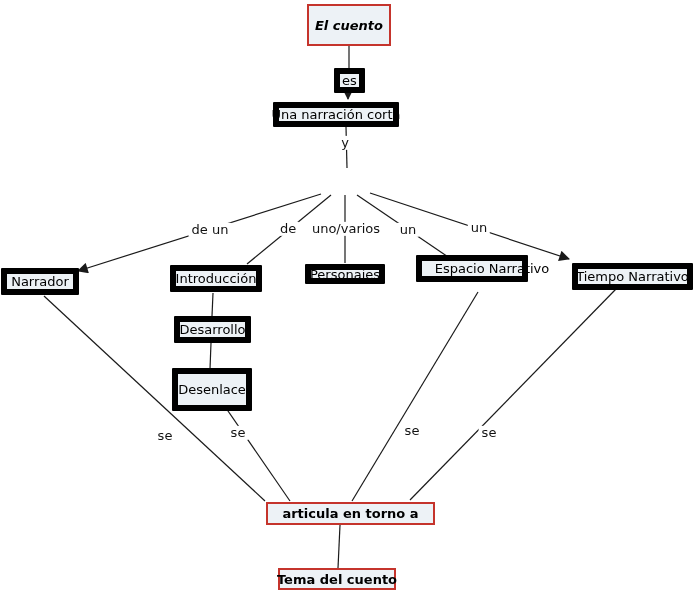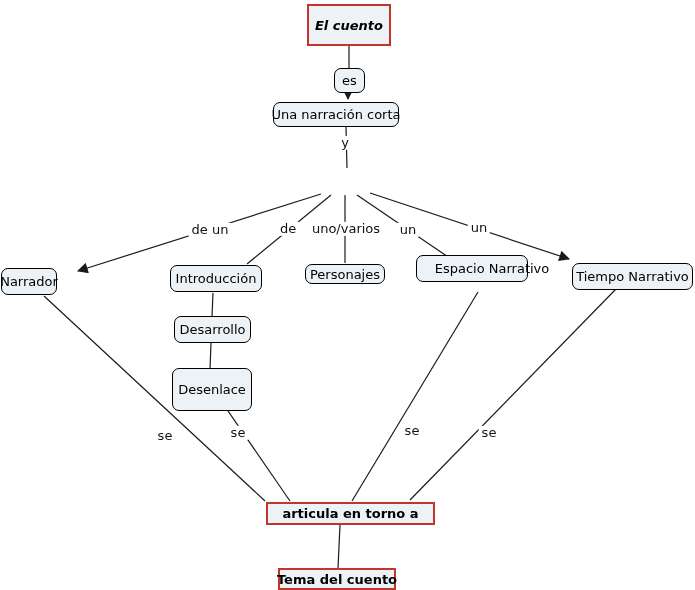--- a/index.html
+++ b/index.html
@@ -19,22 +19,22 @@
     position: absolute;
     left: 0;
     top: 0;
     width: 695px;
     height: 590px;
   }
   .node {
     position: absolute;
     box-sizing: border-box;
     background: #edf2f6;
-    border: 1px solid #000000;
-    border-radius: 7px;
+    border: 6px solid #000000;
+    border-radius: 1px;
     display: flex;
     align-items: center;
     justify-content: center;
     font-size: 13px;
     color: #000000;
     white-space: nowrap;
     line-height: 1;
   }
   .node.highlight {
     border: 2px solid #c5342c;
@@ -82,21 +82,21 @@
     </g>
   </svg>
 
   <div class="node highlight" style="left:307px; top:4px;   width:84px;  height:42px;font-style:italic;">El cuento</div>
 
   <div class="node" style="left:334px; top:68px;  width:31px;  height:25px;">es</div>
 
   <div class="node" style="left:273px; top:102px; width:126px; height:25px;">Una narración corta</div>
 
 
-  <div class="node" style="left:1px;   top:268px; width:56px;  height:27px;">Narrador</div>
+  <div class="node" style="left:1px;   top:268px; width:78px;  height:27px;">Narrador</div>
 
   <div class="node" style="left:170px; top:265px; width:92px;  height:27px;">Introducción</div>
 
   <div class="node" style="left:305px; top:264px; width:80px;  height:20px;">Personajes</div>
 
   <div class="node" style="left:416px; top:255px; width:112px; height:27px;padding-left:40px;">Espacio Narrativo</div>
 
   <div class="node" style="left:572px; top:263px; width:121px; height:27px;">Tiempo Narrativo</div>
 
   <div class="node" style="left:174px; top:316px; width:77px;  height:27px;">Desarrollo</div>

